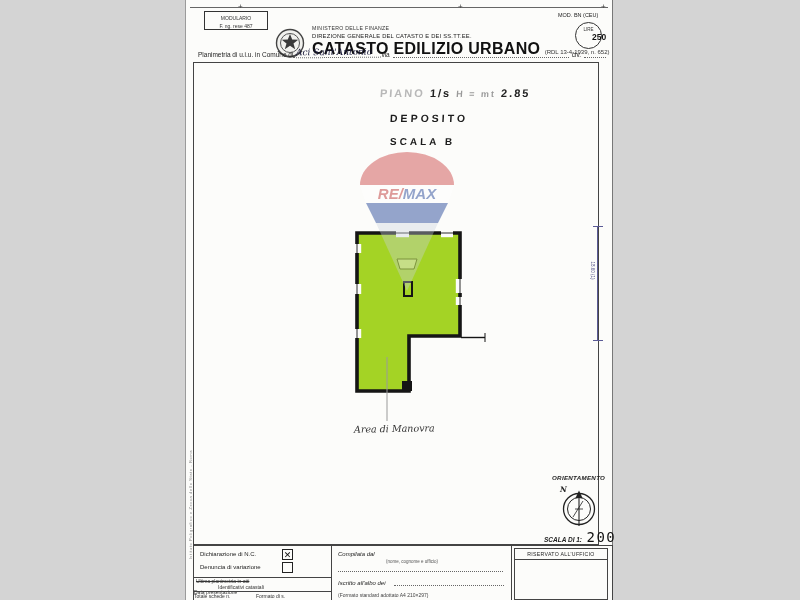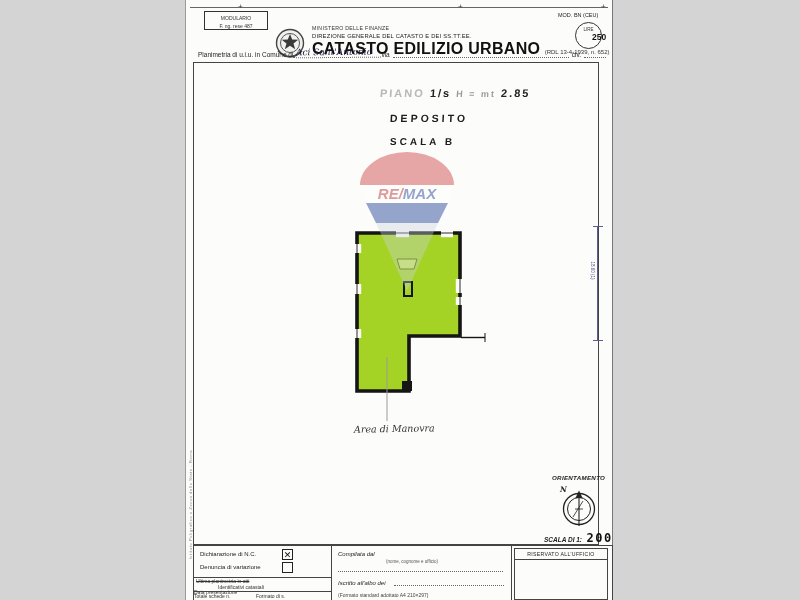--- a/index.html
+++ b/index.html
@@ -54,21 +54,21 @@
   .imprint { position:absolute; left:2px; top:450px; font-size:4px; color:#888;
              writing-mode:vertical-rl; transform:rotate(180deg); letter-spacing:.6px; }
   
   .orient-title { position:absolute; left:366px; top:474px; font-size:6.2px; font-weight:bold;
                   font-style:italic; color:#222; letter-spacing:.3px; }
   .north { position:absolute; left:374px; top:485px; font-size:7.5px; font-weight:bold;
            font-style:italic; }
   .compass { position:absolute; left:372px; top:488px; }
   .scale-note { position:absolute; left:358px; top:528px; white-space:nowrap; }
   .scale-note .sl { font-size:6.5px; font-style:italic; font-weight:bold; color:#222; }
-  .scale-note .sv { font-size:12px; font-weight:bold; font-family:"DejaVu Sans Mono", monospace;
+  .scale-note .sv { font-size:14px; font-weight:normal; font-family:"DejaVu Sans Mono", monospace;
                     letter-spacing:1.5px; color:#111; }
   
   .fline-h { position:absolute; border-top:1px solid #444; }
   .fline-v { position:absolute; border-left:1px solid #444; }
   .f-label { font-size:6px; color:#222; position:absolute; white-space:nowrap; }
   .f-tiny  { font-size:5px; color:#333; position:absolute; white-space:nowrap; }
   .checkbox { position:absolute; width:11px; height:11px; border:1.2px solid #222;
               font-size:9px; line-height:10px; text-align:center; color:#111; }
   .dotted { position:absolute; border-bottom:1px dotted #666; height:6px; }
   .riservato-box { position:absolute; left:328px; top:548px; width:94px; height:52px;

